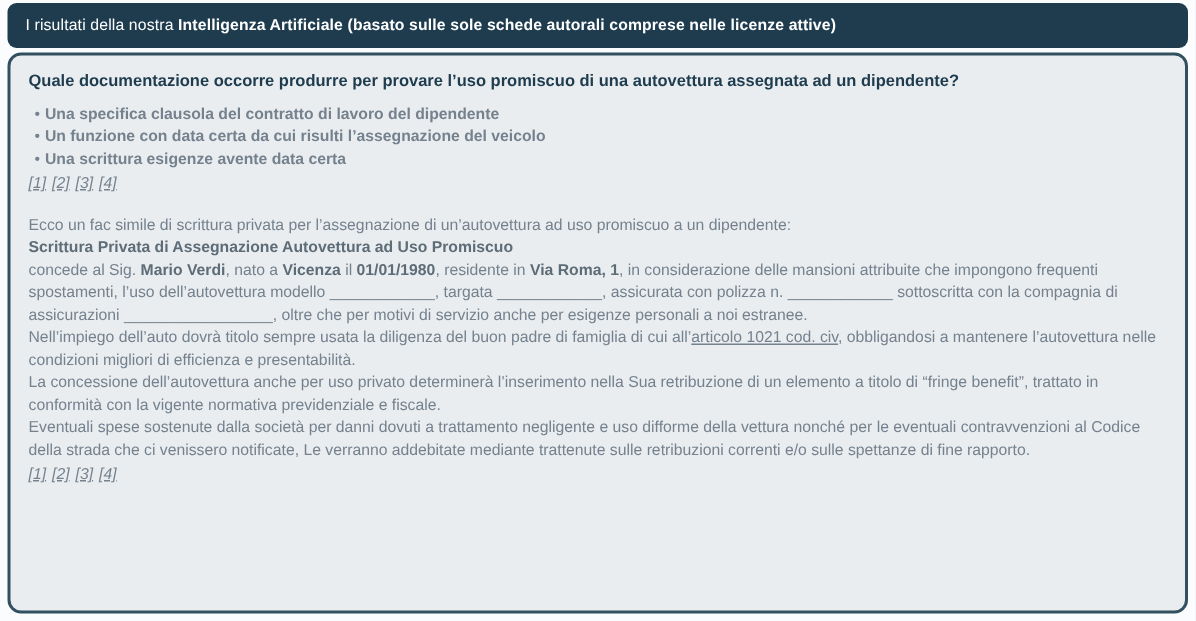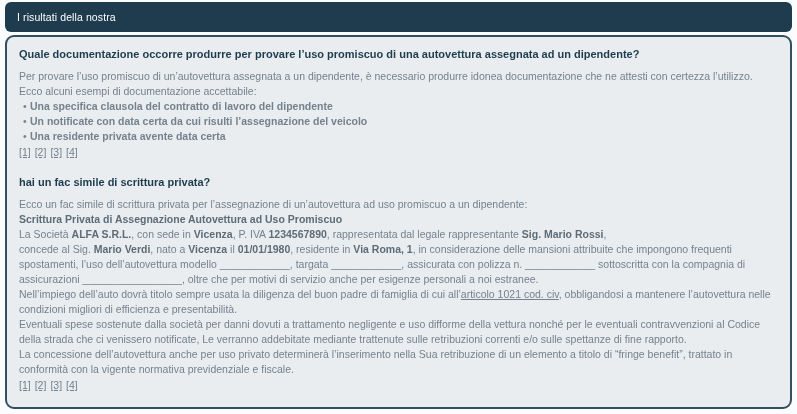--- a/index.html
+++ b/index.html
@@ -33,63 +33,61 @@
   .question{
     color:#1e3c4e;font-size:11px;font-weight:700;
     line-height:15px;margin:2px 0 7px 0;
   }
   .answer{color:#75828e;font-size:10.5px;line-height:15px;}
   .para{margin:0;}
   .para .bold{font-weight:700;color:#5d6c77;}
   .bullet{display:flex;line-height:15px;}
   .bullet .marker{width:11px;padding-left:4px;box-sizing:border-box;color:#75828e;}
   .bullet .bullet-text{flex:1;font-weight:bold;}
-  .citations{line-height:15px;margin-top:1px;}
+  .citations{line-height:15px;margin-top:1px;font-style:italic;}
   a.citation, a.inline-link{
     color:#75828e;text-decoration:underline;cursor:pointer;
   }
   a.citation{margin-right:4px;}
   .block-gap{height:13px;}
 </style>
 </head>
 <body>
 
 <div class="app">
 
   <div class="ai-header">
     <span>I risultati della nostra</span>
+    <span class="hdr-bold">Intelligenza Artificiale (basato sulle sole schede autorali comprese nelle licenze attive)</span>
   </div>
 
   <div class="panel">
     <div>
         <div class="question">Quale documentazione occorre produrre per provare l’uso promiscuo di una autovettura assegnata ad un dipendente?</div>
         <div class="answer">
-          <div class="para"><span>Per provare l’uso promiscuo di un’autovettura assegnata a un dipendente, è necessario produrre idonea documentazione che ne attesti con certezza l’utilizzo. Ecco alcuni esempi di documentazione accettabile:</span></div>
           <div class="bullet">
             <span class="marker">•</span>
             <span class="bullet-text">Una specifica clausola del contratto di lavoro del dipendente</span>
           </div>
           <div class="bullet">
             <span class="marker">•</span>
-            <span class="bullet-text">Un notificate con data certa da cui risulti l’assegnazione del veicolo</span>
+            <span class="bullet-text">Un funzione con data certa da cui risulti l’assegnazione del veicolo</span>
           </div>
           <div class="bullet">
             <span class="marker">•</span>
-            <span class="bullet-text">Una residente privata avente data certa</span>
+            <span class="bullet-text">Una scrittura esigenze avente data certa</span>
           </div>
           <div class="citations"><a class="citation" href="#">[1]</a><a class="citation" href="#">[2]</a><a class="citation" href="#">[3]</a><a class="citation" href="#">[4]</a></div>
         </div>
         <div class="block-gap"></div>
-        <div class="question">hai un fac simile di scrittura privata?</div>
         <div class="answer">
           <div class="para"><span>Ecco un fac simile di scrittura privata per l’assegnazione di un’autovettura ad uso promiscuo a un dipendente:</span></div>
           <div class="para"><span class="bold">Scrittura Privata di Assegnazione Autovettura ad Uso Promiscuo</span></div>
-          <div class="para"><span>La Società </span><span class="bold">ALFA S.R.L.</span><span>, con sede in </span><span class="bold">Vicenza</span><span>, P. IVA </span><span class="bold">1234567890</span><span>, rappresentata dal legale rappresentante </span><span class="bold">Sig. Mario Rossi</span><span>,</span></div>
           <div class="para"><span>concede al Sig. </span><span class="bold">Mario Verdi</span><span>, nato a </span><span class="bold">Vicenza</span><span> il </span><span class="bold">01/01/1980</span><span>, residente in </span><span class="bold">Via Roma, 1</span><span>, in considerazione delle mansioni attribuite che impongono frequenti spostamenti, l’uso dell’autovettura modello ____________, targata ____________, assicurata con polizza n. ____________ sottoscritta con la compagnia di assicurazioni _________________, oltre che per motivi di servizio anche per esigenze personali a noi estranee.</span></div>
           <div class="para"><span>Nell’impiego dell’auto dovrà titolo sempre usata la diligenza del buon padre di famiglia di cui all’</span><a class="inline-link" href="#">articolo 1021 cod. civ</a><span>, obbligandosi a mantenere l’autovettura nelle condizioni migliori di efficienza e presentabilità.</span></div>
+          <div class="para"><span>La concessione dell’autovettura anche per uso privato determinerà l’inserimento nella Sua retribuzione di un elemento a titolo di “fringe benefit”, trattato in conformità con la vigente normativa previdenziale e fiscale.</span></div>
           <div class="para"><span>Eventuali spese sostenute dalla società per danni dovuti a trattamento negligente e uso difforme della vettura nonché per le eventuali contravvenzioni al Codice della strada che ci venissero notificate, Le verranno addebitate mediante trattenute sulle retribuzioni correnti e/o sulle spettanze di fine rapporto.</span></div>
-          <div class="para"><span>La concessione dell’autovettura anche per uso privato determinerà l’inserimento nella Sua retribuzione di un elemento a titolo di “fringe benefit”, trattato in conformità con la vigente normativa previdenziale e fiscale.</span></div>
           <div class="citations"><a class="citation" href="#">[1]</a><a class="citation" href="#">[2]</a><a class="citation" href="#">[3]</a><a class="citation" href="#">[4]</a></div>
         </div>
       </div>
   </div>
 
 </div>
 
 </body></html>

